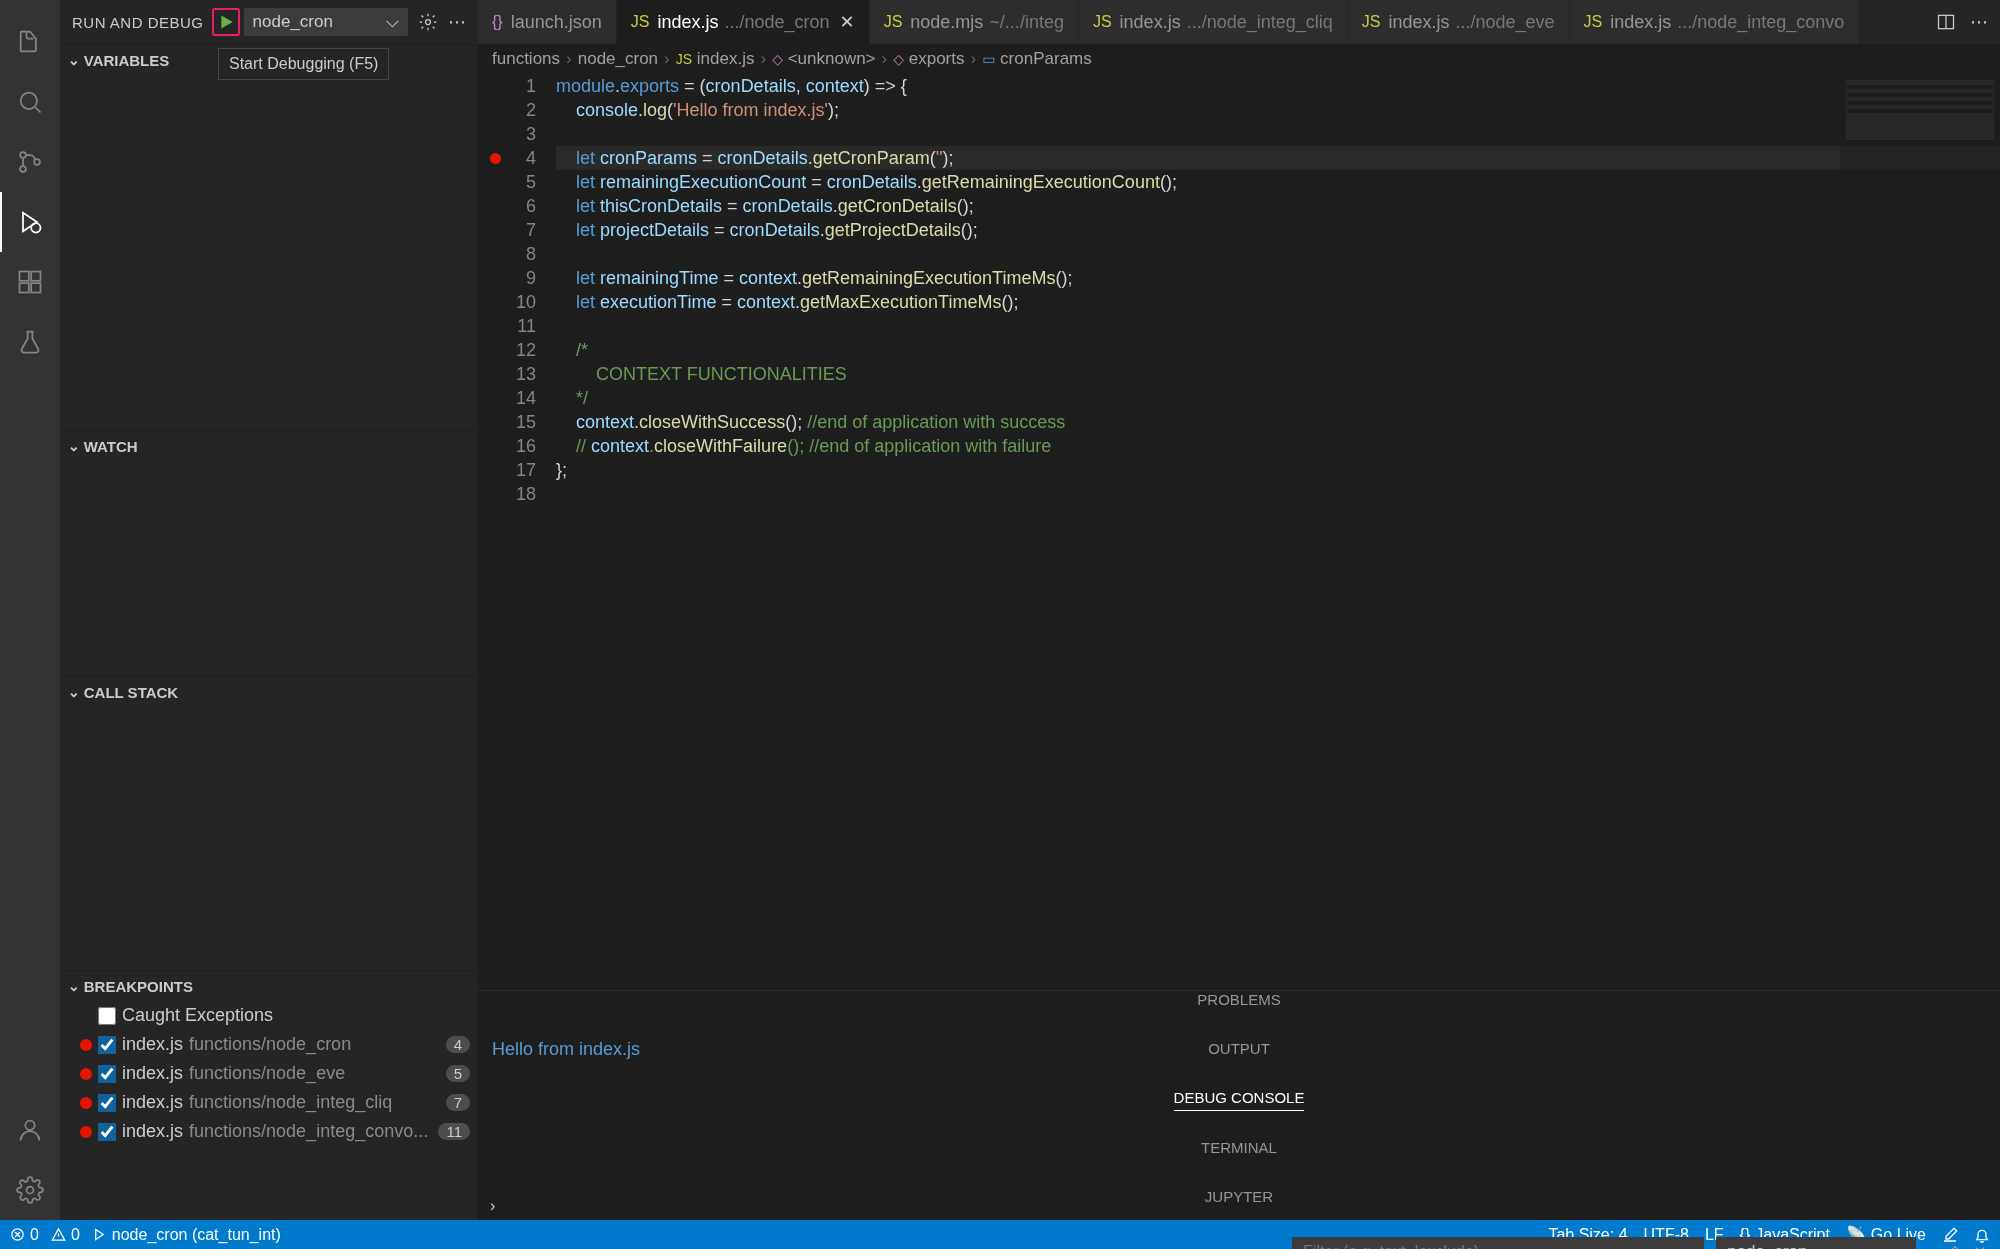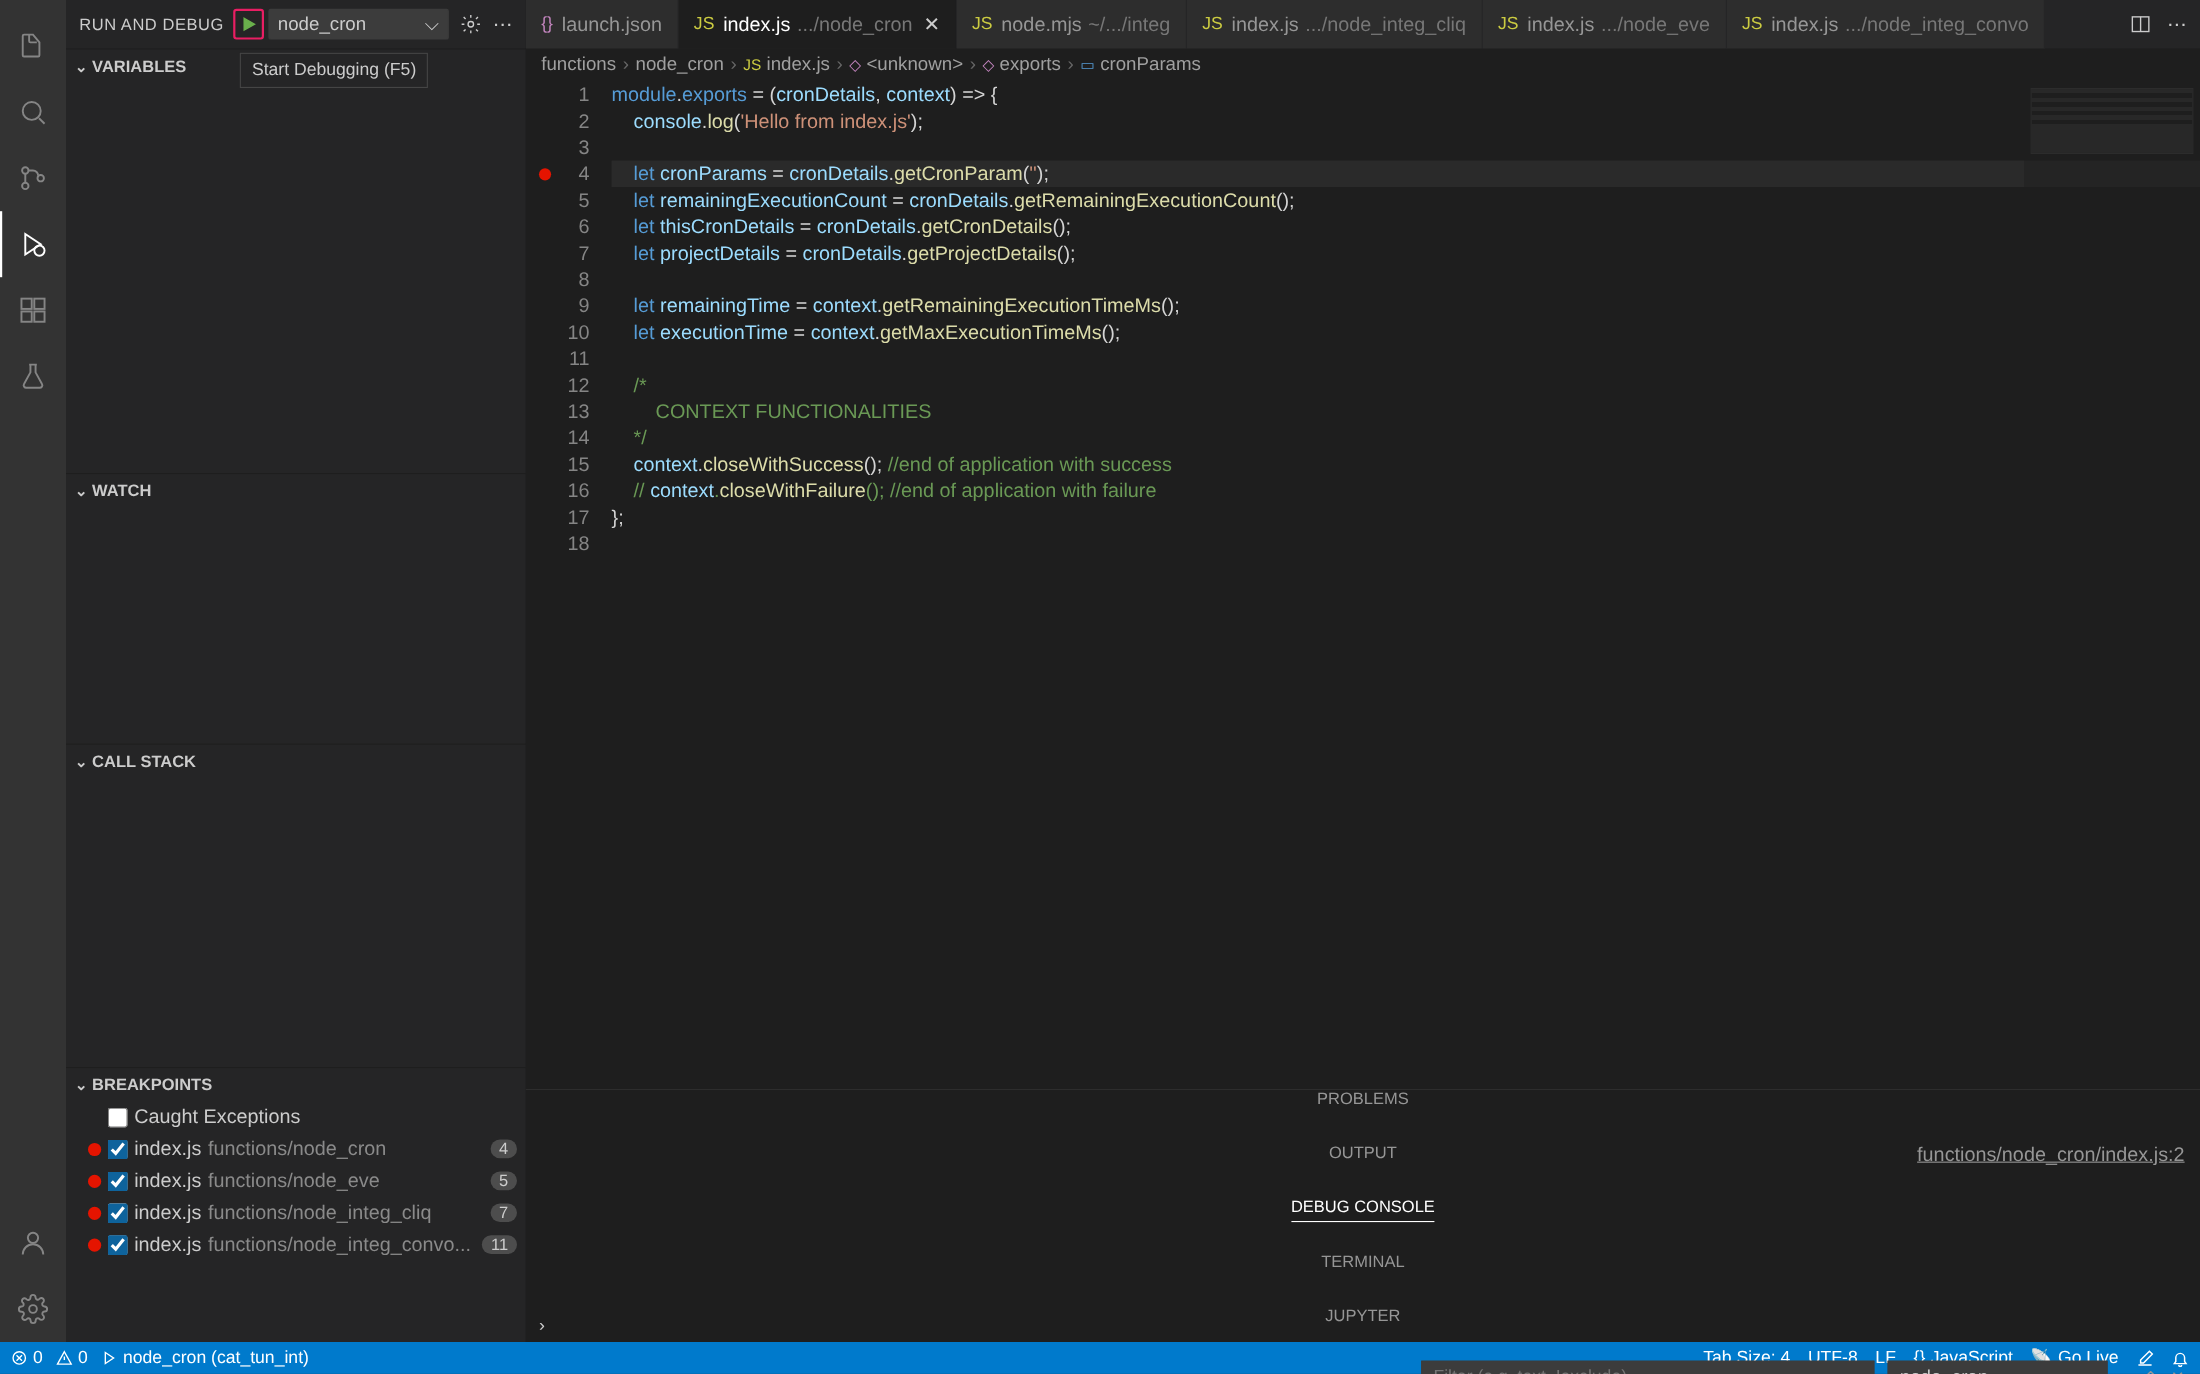--- a/index.html
+++ b/index.html
@@ -311,21 +311,21 @@
           <div class="session-select">
             <span>node_cron</span>
             <span>⌵</span>
           </div>
           <span>≡</span>
           <span>⌃</span>
           <span>✕</span>
         </div>
       </div>
       <div class="panel-body">
-        <span class="src">functions/node_cron/index.js:2</span>
+        <span class="out">Hello from index.js</span>
       </div>
       <div class="panel-footer">
           <span class="chev-r">›</span>
         </div>
     </div>
   </div>
 </div>
 
 <div class="status-bar">
   <div class="left">

